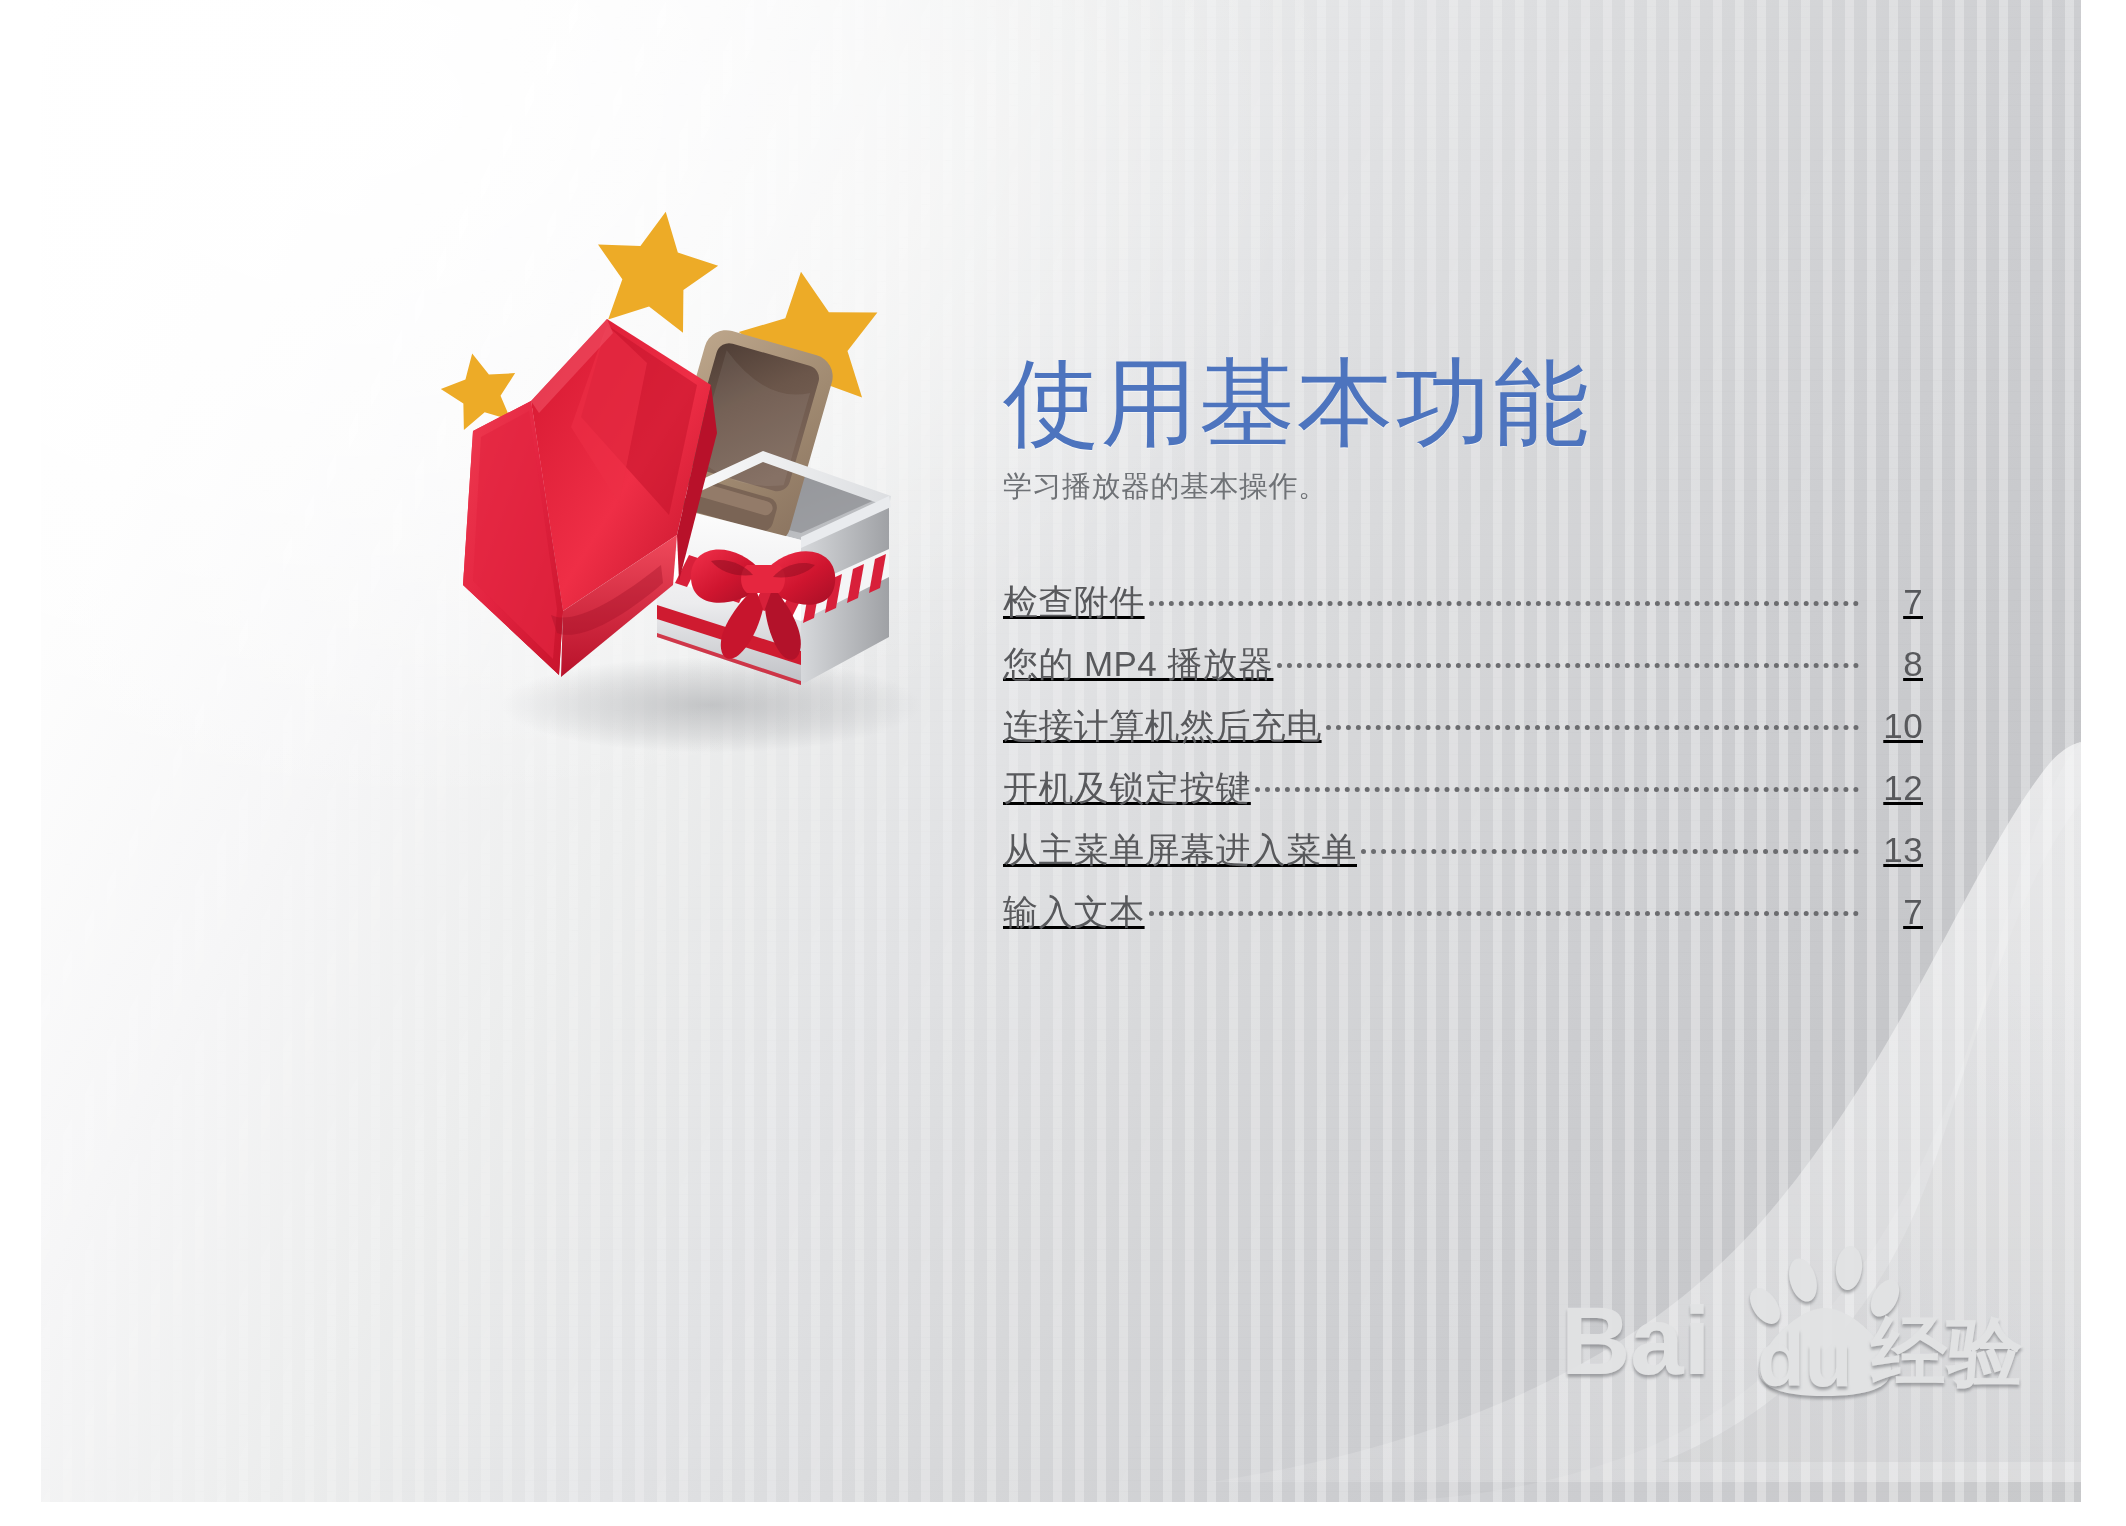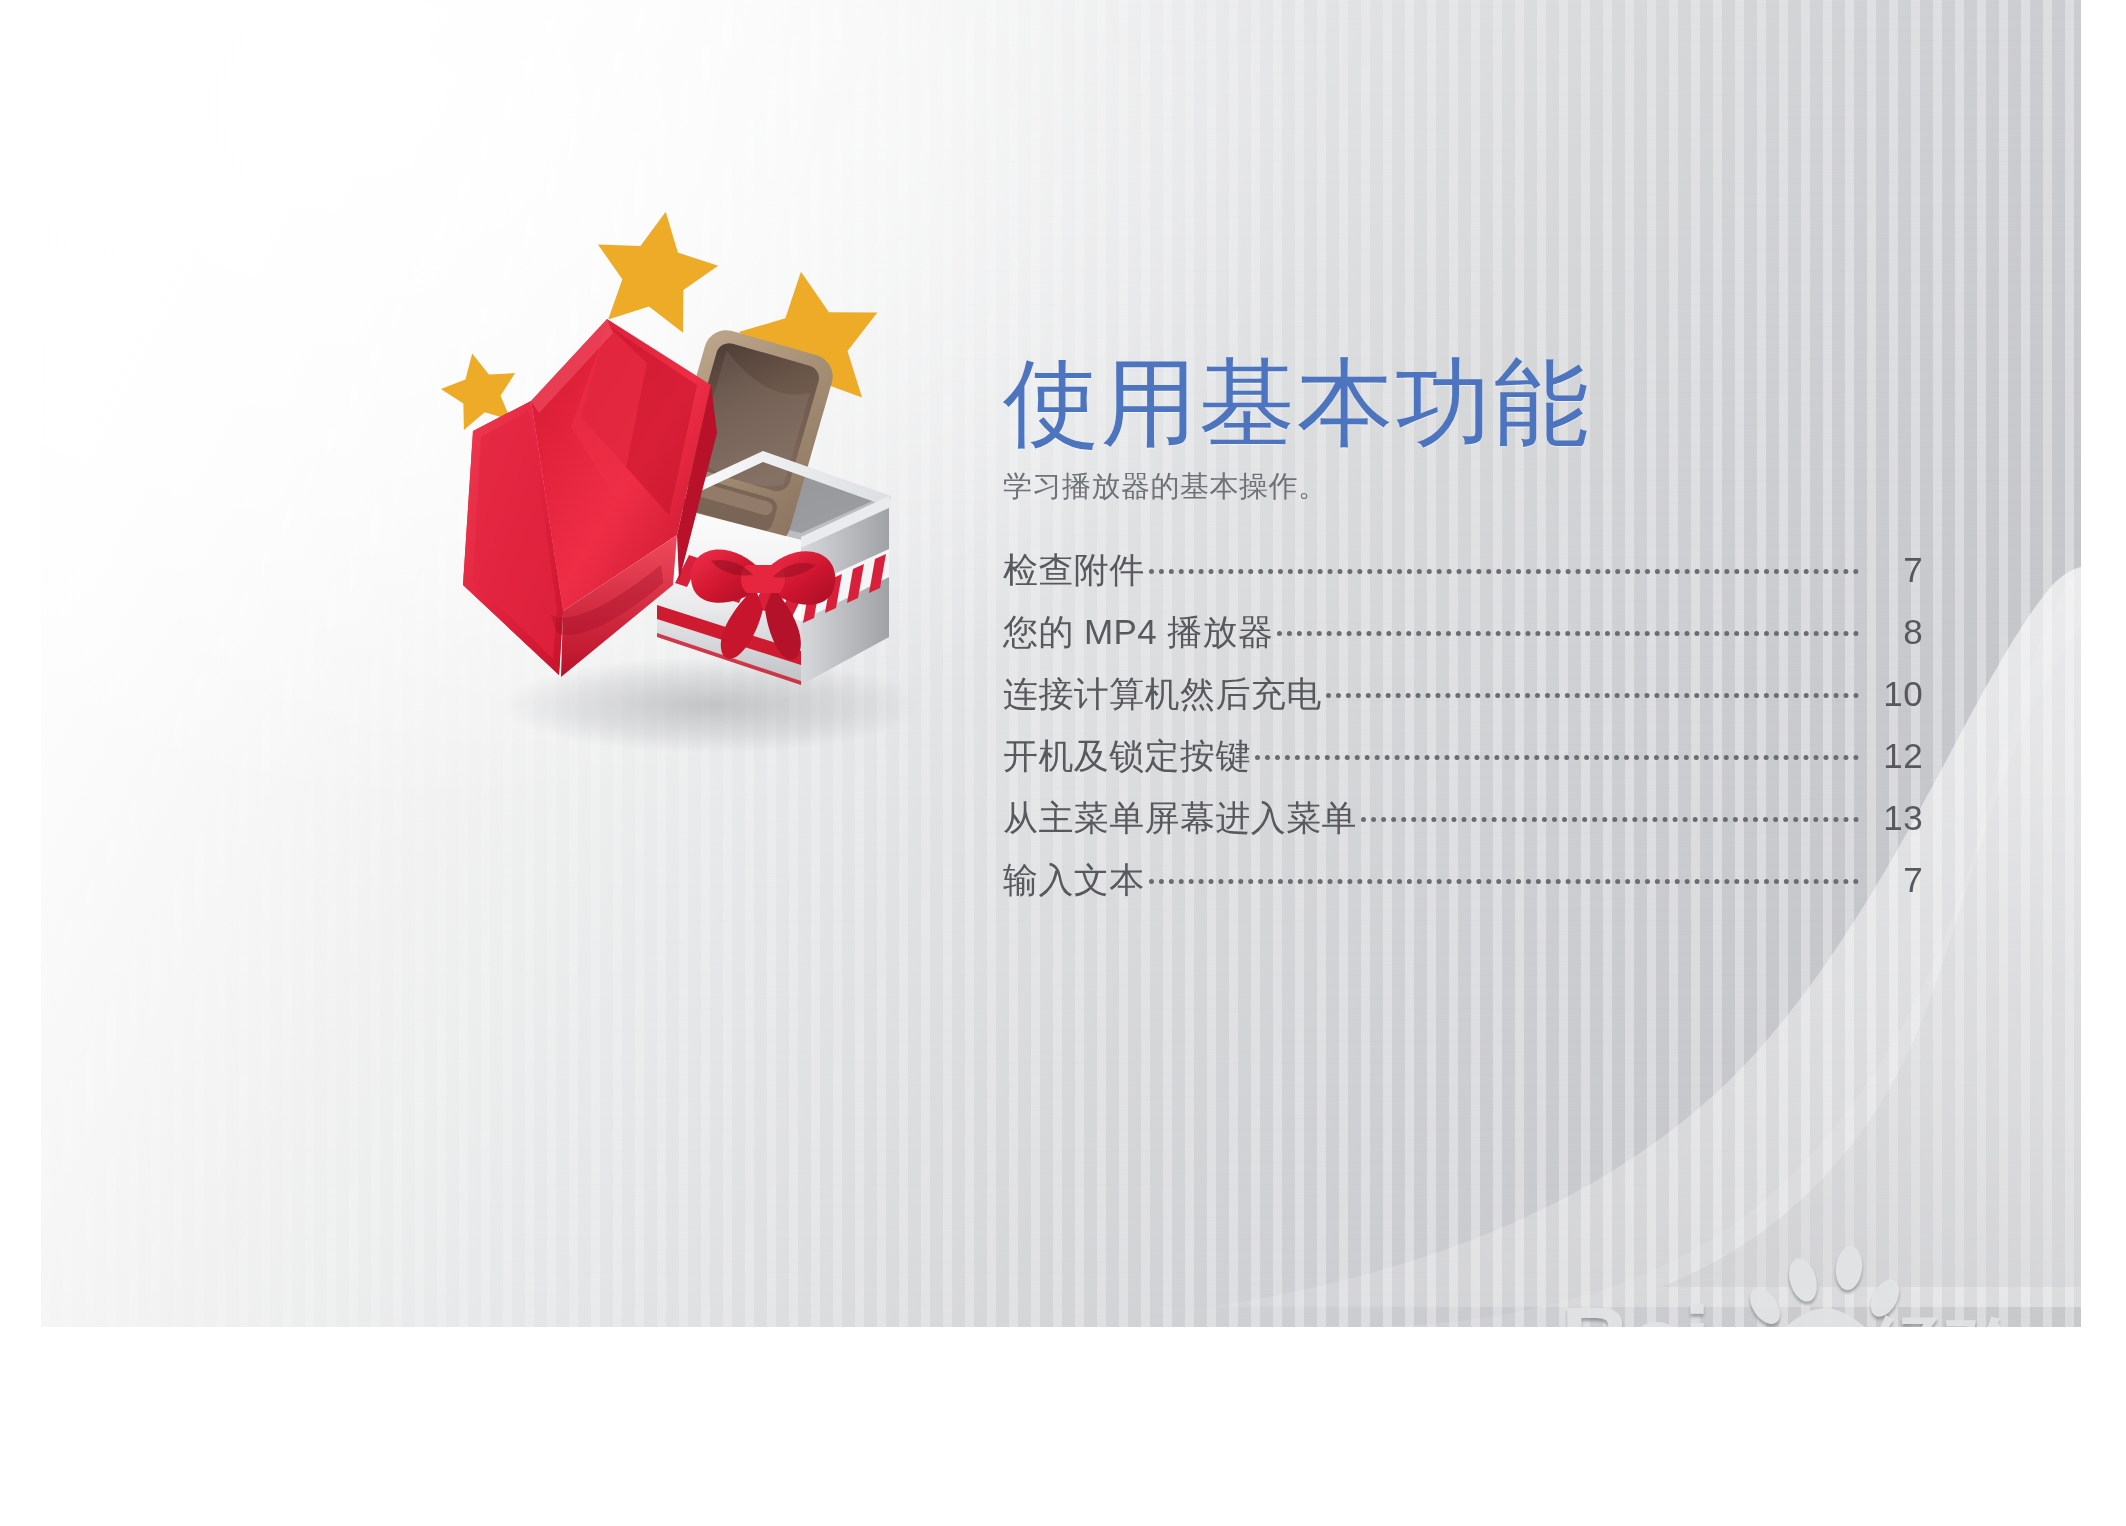--- a/index.html
+++ b/index.html
@@ -14,21 +14,21 @@
   #page-root{
     position:relative;
     width:2126px; height:1526px;
     background:#ffffff;
   }
 
   
   #page-sheet{
     position:absolute;
     left:41px; top:0px;
-    width:2040px; height:1327px;
+    width:2040px; height:1502px;
     overflow:hidden;
     background:
       linear-gradient(118deg,
         #ffffff 0%,
         #fdfdfd 12%,
         #f6f6f7 24%,
         #eceded 36%,
         #e1e2e4 48%,
         #d6d7d9 60%,
         #cdced1 72%,
@@ -83,21 +83,21 @@
     font-weight:400;
     text-shadow:0 1px 0 rgba(255,255,255,.5);
   }
   #chapter-subtitle{
     margin-top:13px;
     font-size:29px;
     color:#6f7276;
     letter-spacing:.5px;
   }
 
-  #toc-list{ margin-top:40px; }
+  #toc-list{ margin-top:72px;text-decoration:underline; }
   .toc-row{
     display:flex;
     align-items:baseline;
     font-size:35px;
     color:#58595c;
     height:62px;
     letter-spacing:.4px;
   }
   .toc-label{ white-space:nowrap; }
   .toc-leader{

